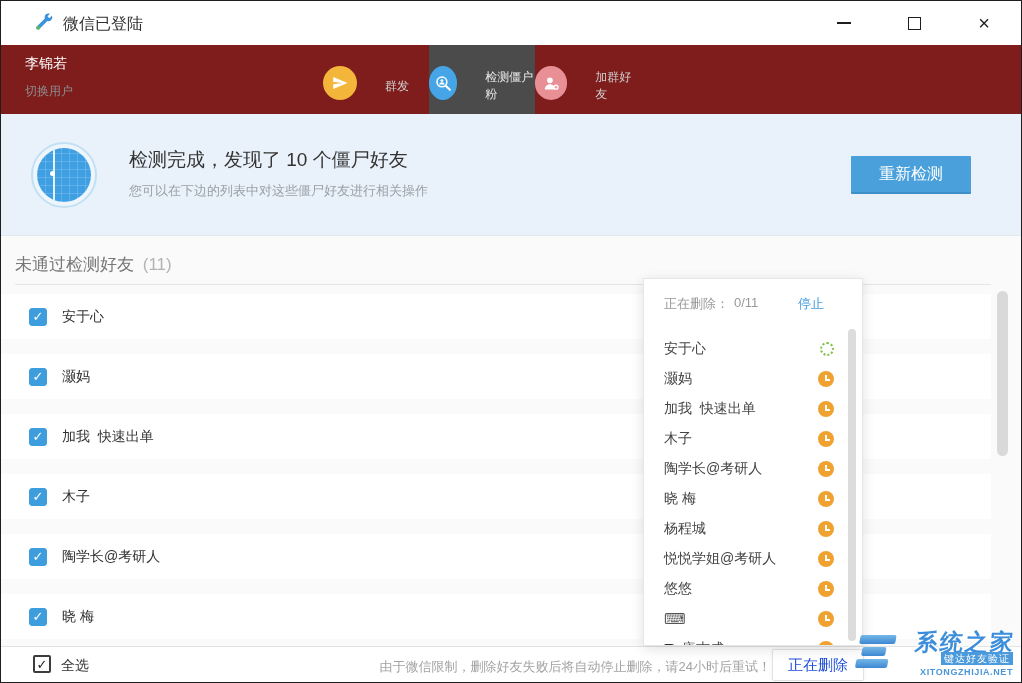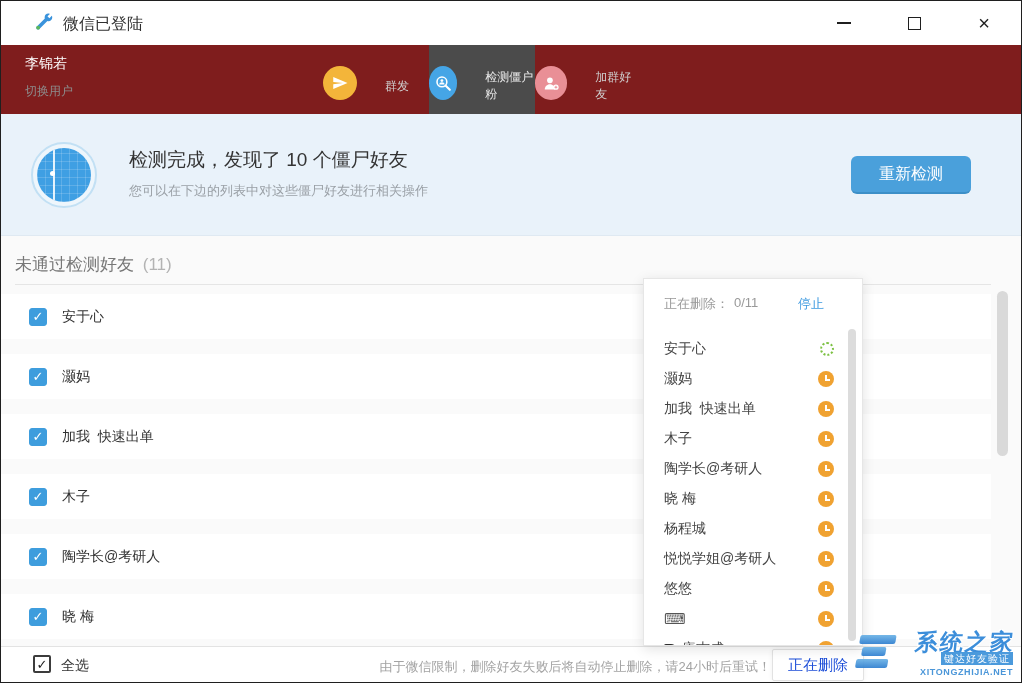--- a/index.html
+++ b/index.html
@@ -38,21 +38,21 @@
   .radar-inner { width:100%; height:100%; border-radius:50%; background:#3f9fe3; position:relative; overflow:hidden;
     background-image:
       repeating-linear-gradient(0deg, rgba(255,255,255,0.16) 0 1px, transparent 1px 8px),
       repeating-linear-gradient(90deg, rgba(255,255,255,0.16) 0 1px, transparent 1px 8px);
   }
   .radar-inner::before { content:""; position:absolute; left:30%; top:0; width:1.5px; height:100%; background:rgba(255,255,255,0.85); }
   .radar-inner::after { content:""; position:absolute; left:24%; top:42%; width:5px; height:5px; border-radius:50%; background:#fff; }
   .banner-title { position:absolute; left:128px; top:33px; font-size:19px; color:#333; }
   .banner-sub { position:absolute; left:128px; top:68px; font-size:13px; color:#9aa0a6; }
   .refresh-btn { position:absolute; right:50px; top:42px; width:120px; height:38px; background:#4aa0db;
-    color:#fff; font-size:16px; display:flex; align-items:center; justify-content:center; border-radius:6px;
+    color:#fff; font-size:16px; display:flex; align-items:center; justify-content:center; border-radius:1px;
     border-bottom:2px solid #3c8fc7; cursor:pointer; }
 
   
   .content { position:absolute; left:0; top:235px; right:0; bottom:36px; background:#fafafa; overflow:hidden; }
   .section-head { padding:17px 0 0 14px; font-size:17px; height:33px; }
   .section-title { color:#777; }
   .section-count { color:#b3b3b3; margin-left:4px; }
   .divider { height:1px; background:#e5e5e5; margin:15px 30px 0 14px; }
   .list { margin-top:9px; }
   .row { height:45px; margin-bottom:15px; background:#fff; display:flex; align-items:center; padding-left:28px; margin-right:30px; }

